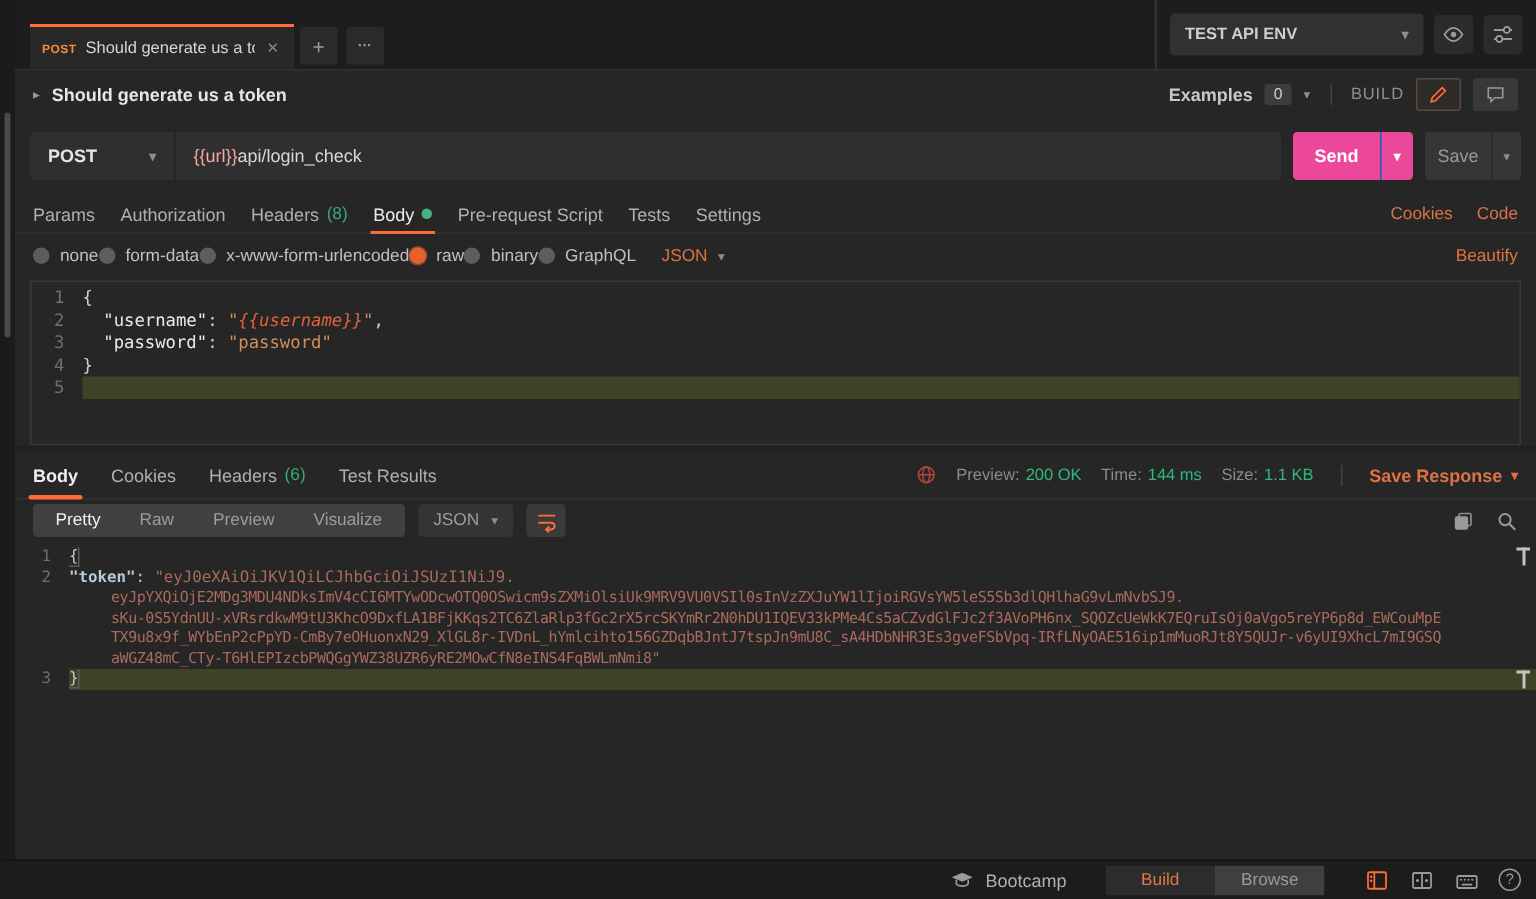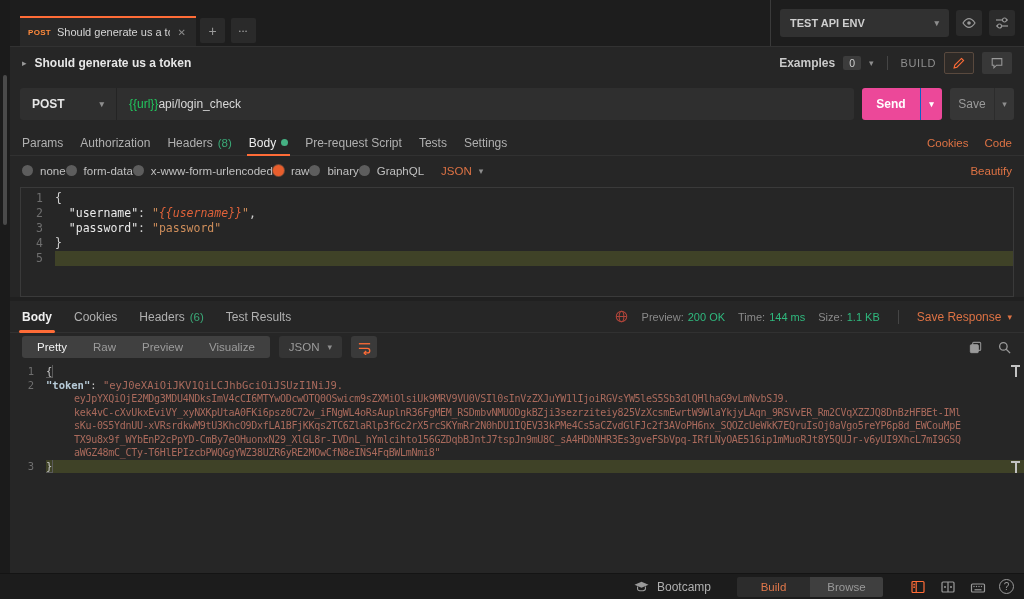--- a/index.html
+++ b/index.html
@@ -38,21 +38,21 @@
   .build-label { color:#8f8f8f; font-size:11px; letter-spacing:.6px; }
   .mini-btn { width:30px; height:22px; border-radius:2px; display:flex; align-items:center; justify-content:center; cursor:pointer; }
   .mini-btn.pencil { background:#2e2a27; border:1px solid #59493e; }
   .mini-btn.comment { background:#383838; }
   
   .url-row { height:52px; flex:none; display:flex; align-items:center; padding:0 10px; gap:8px; }
   .url-bar { flex:1; height:32px; background:#2f2f2f; border-radius:3px; display:flex; align-items:center; overflow:hidden; }
   .method-select { width:96px; flex:none; display:flex; align-items:center; justify-content:space-between; padding:0 12px; font-size:12px; font-weight:bold; color:#e6e6e6; cursor:pointer; }
   .url-divider { width:1px; align-self:stretch; background:#242424; }
   .url-text { padding:0 12px; font-size:12px; color:#d8d8d8; white-space:nowrap; cursor:text; }
-  .url-var { color:#22c55e; }
+  .url-var { color:#fca5a5; }
   .send-btn { width:80px; height:32px; flex:none; background:#ec4899; border-radius:3px; display:flex; color:#fff; font-weight:bold; font-size:12px; cursor:pointer; overflow:hidden; }
   .send-main { flex:1; display:flex; align-items:center; justify-content:center; }
   .send-caret { width:22px; border-left:1px solid #0b63c5; display:flex; align-items:center; justify-content:center; color:#fff; font-size:9px; }
   .save-btn { width:64px; height:32px; flex:none; background:#363636; border-radius:3px; display:flex; color:#9a9a9a; font-size:12px; cursor:pointer; overflow:hidden; }
   .save-main { flex:1; display:flex; align-items:center; justify-content:center; }
   .save-caret { width:20px; border-left:1px solid #2c2c2c; display:flex; align-items:center; justify-content:center; font-size:9px; color:#8e8e8e; }
   
   .req-tabs { height:26px; flex:none; display:flex; align-items:center; padding:0 12px; border-bottom:1px solid #313131; }
   .rtab { position:relative; height:100%; display:flex; align-items:center; gap:5px; font-size:12px; color:#b0b0b0; cursor:pointer; }
   .rtab.active { color:#ededed; }
@@ -81,21 +81,21 @@
   
   .splitter { height:4px; flex:none; background:#202020; }
   .resp-header { height:32px; flex:none; display:flex; align-items:center; padding:0 12px; gap:22px; border-bottom:1px solid #313131; }
   .resp-tab { position:relative; height:100%; display:flex; align-items:center; gap:5px; font-size:12px; color:#b0b0b0; cursor:pointer; }
   .resp-tab.active { color:#f0f0f0; font-weight:bold; }
   .resp-tab.active::after { content:""; position:absolute; left:-3px; right:-3px; bottom:-1px; height:3px; border-radius:2px; background:#ff6c37; }
   .resp-meta { margin-left:auto; display:flex; align-items:center; gap:13px; font-size:11px; }
   .stat { display:flex; gap:4px; }
   .stat-label { color:#8a8a8a; }
   .stat-value { color:#2fb97e; }
-  .save-resp { display:flex; align-items:center; gap:6px; color:#dd7244; font-weight:normal; font-size:12px; cursor:pointer; }
+  .save-resp { display:flex; align-items:center; gap:6px; color:#dd7244; font-weight:bold; font-size:12px; cursor:pointer; }
   
   .resp-toolbar { height:28px; flex:none; display:flex; align-items:center; padding:0 12px; gap:9px; }
   .seg { display:flex; align-items:center; background:#404040; border-radius:3px; height:22px; padding:0 2px; }
   .seg-item { padding:0 13px; height:18px; display:flex; align-items:center; font-size:11.5px; color:#9c9c9c; border-radius:2px; cursor:pointer; }
   .seg-item.active { color:#f2f2f2; }
   .dd-sm { height:22px; background:#343434; border-radius:3px; display:flex; align-items:center; gap:8px; padding:0 10px; font-size:11.5px; color:#9c9c9c; cursor:pointer; }
   .wrap-btn { width:26px; height:22px; background:#3a3a3a; border-radius:3px; display:flex; align-items:center; justify-content:center; cursor:pointer; }
   .resp-tools-right { margin-left:auto; display:flex; align-items:center; gap:14px; }
   
   .resp-body { flex:1; position:relative; padding-top:4px; font-family:"DejaVu Sans Mono", monospace; overflow:hidden; cursor:text; }
@@ -380,24 +380,20 @@
         <div class="resp-line">
           <span class="r-gutter">2</span>
           <span class="r-body"><span class="rtok-key">  "token"</span><span class="rtok-p">: </span><span class="rtok-str">"eyJ0eXAiOiJKV1QiLCJhbGciOiJSUzI1NiJ9.</span></span>
         </div>
         <div class="resp-line wrap-row">
           <span class="r-gutter"></span>
           <span class="r-body"><span class="rtok-str">eyJpYXQiOjE2MDg3MDU4NDksImV4cCI6MTYwODcwOTQ0OSwicm9sZXMiOlsiUk9MRV9VU0VSIl0sInVzZXJuYW1lIjoiRGVsYW5leS5Sb3dlQHlhaG9vLmNvbSJ9.</span></span>
         </div>
         <div class="resp-line wrap-row">
           <span class="r-gutter"></span>
-          <span class="r-body"><span class="rtok-str">kek4vC-cXvUkxEviVY_xyNXKpUtaA0FKi6psz0C72w_iFNgWL4oRsAuplnR36FgMEM_RSDmbvNMUODgkBZji3sezrziteiy825VzXcsmEwrtW9WlaYkjyLAqn_9RSVvER_Rm2CVqXZZJQ8DnBzHFBEt-IMl</span></span>
-        </div>
-        <div class="resp-line wrap-row">
-          <span class="r-gutter"></span>
           <span class="r-body"><span class="rtok-str">sKu-0S5YdnUU-xVRsrdkwM9tU3KhcO9DxfLA1BFjKKqs2TC6ZlaRlp3fGc2rX5rcSKYmRr2N0hDU1IQEV33kPMe4Cs5aCZvdGlFJc2f3AVoPH6nx_SQOZcUeWkK7EQruIsOj0aVgo5reYP6p8d_EWCouMpE</span></span>
         </div>
         <div class="resp-line wrap-row">
           <span class="r-gutter"></span>
           <span class="r-body"><span class="rtok-str">TX9u8x9f_WYbEnP2cPpYD-CmBy7eOHuonxN29_XlGL8r-IVDnL_hYmlcihto156GZDqbBJntJ7tspJn9mU8C_sA4HDbNHR3Es3gveFSbVpq-IRfLNyOAE516ip1mMuoRJt8Y5QUJr-v6yUI9XhcL7mI9GSQ</span></span>
         </div>
         <div class="resp-line wrap-row">
           <span class="r-gutter"></span>
           <span class="r-body"><span class="rtok-str">aWGZ48mC_CTy-T6HlEPIzcbPWQGgYWZ38UZR6yRE2MOwCfN8eINS4FqBWLmNmi8"</span></span>
         </div>

